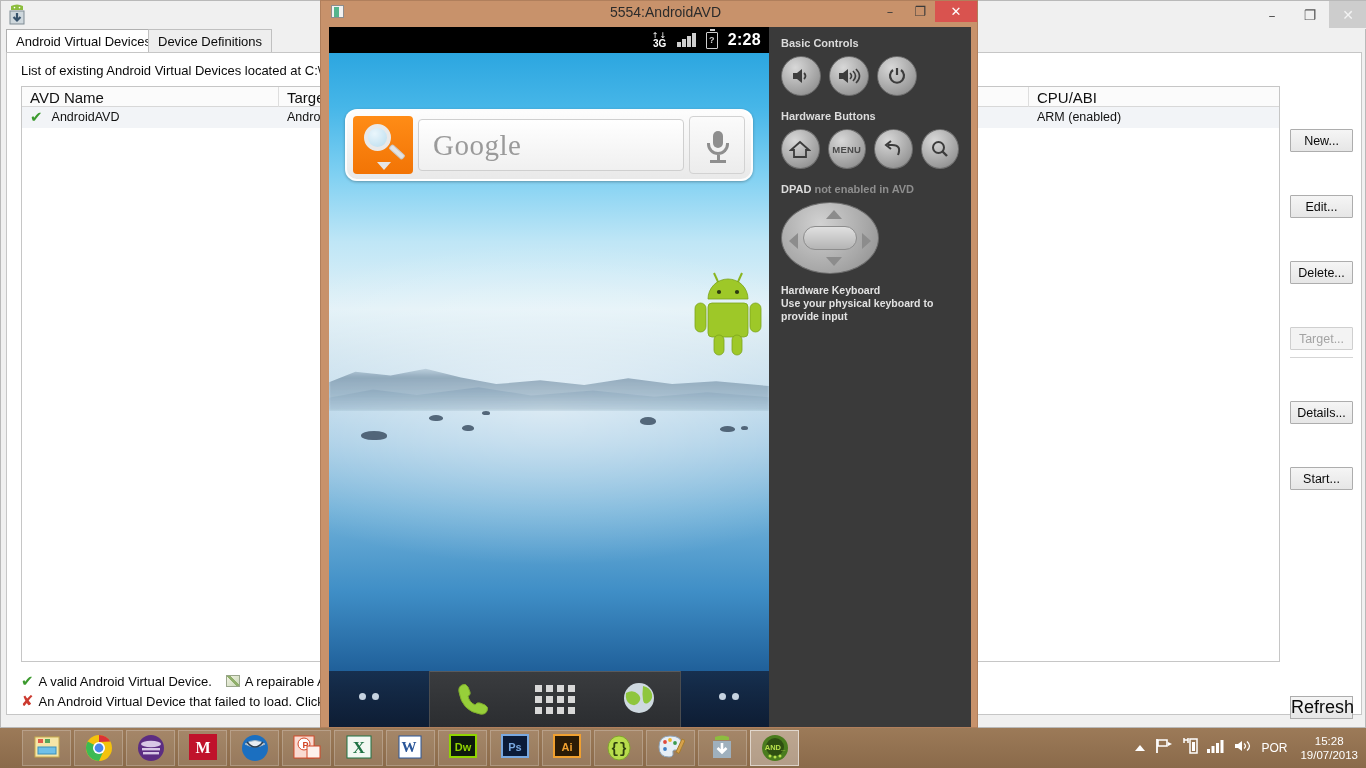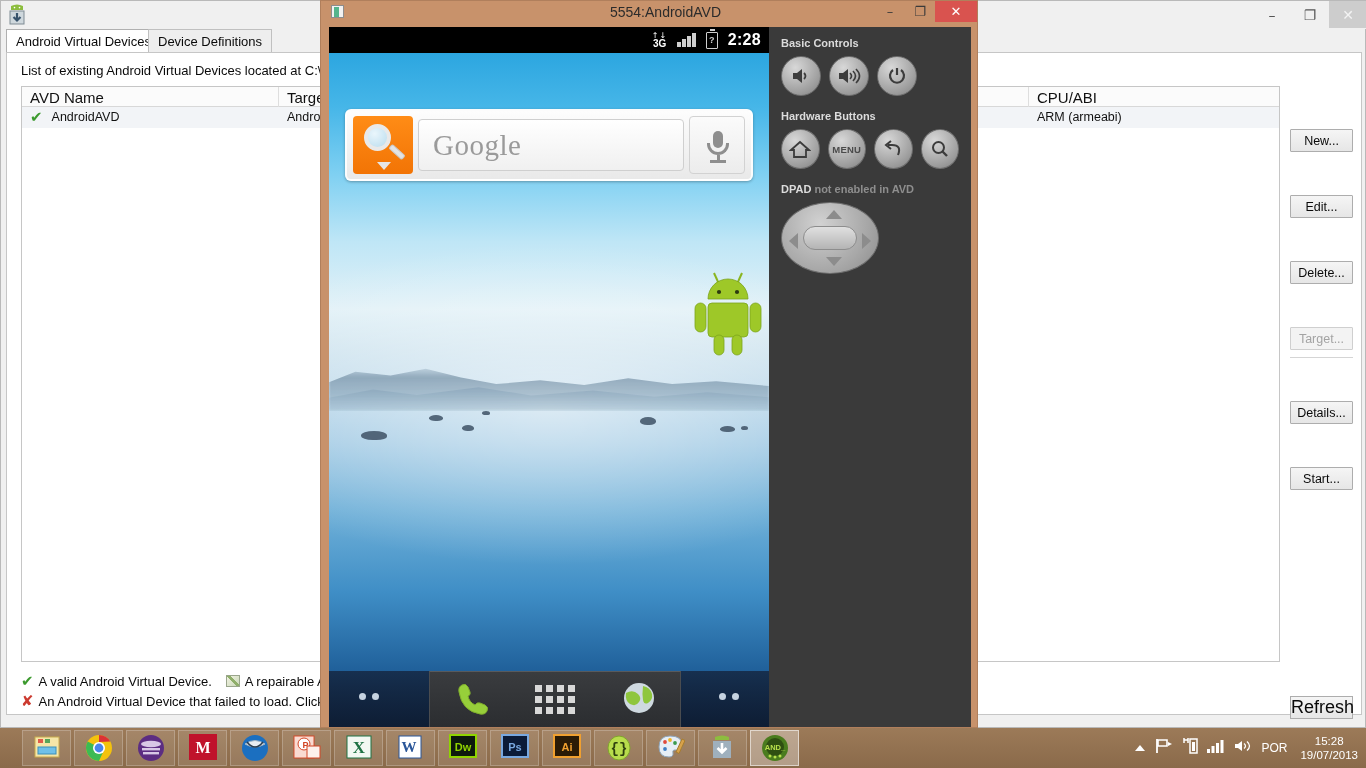--- a/index.html
+++ b/index.html
@@ -169,21 +169,21 @@
     background: linear-gradient(180deg, rgba(120,150,175,.5), rgba(170,200,218,.1));
     clip-path: polygon(0 60%, 10% 30%, 20% 50%, 34% 22%, 46% 52%, 60% 34%, 74% 56%, 86% 40%, 100% 58%, 100% 100%, 0 100%);
     filter: blur(1.2px);
   }
   .rock { position:absolute; background:#3f5266; border-radius:50% 50% 40% 45%; filter: blur(0.6px); opacity:.85; }
 
   .gsearch {
     position:absolute; left:16px; top:82px; width:408px; height:72px;
     background: linear-gradient(180deg,#fdfdfd,#e9e9e9);
     border: 2px solid rgba(255,255,255,.85);
-    border-radius: 6px;
+    border-radius: 12px;
     box-shadow: 0 1px 3px rgba(0,0,0,.3);
     display:flex; align-items:center; padding:6px;
   }
   .g-magnifier {
     width: 60px; height: 58px; background: linear-gradient(180deg,#ff8c16,#f27405);
     border-radius: 4px; position:relative; flex: none;
   }
   .g-magnifier .lens {
     position:absolute; left:11px; top:8px; width:27px; height:27px; border-radius:50%;
     border:4px solid #e9e9e9; background: radial-gradient(circle at 35% 30%, #eaf6fc, #b9dcee);
@@ -320,21 +320,21 @@
           <div class="th" style="width:257px;">AVD Name</div>
           <div class="th" style="width:750px;">Target N</div>
           <div class="th" style="width:250px;border-right:none;">CPU/ABI</div>
         </div>
         <div class="trow">
           <div class="td" style="width:257px;">
             <span class="ico-check">✔</span>
             <span>AndroidAVD</span>
           </div>
           <div class="td" style="width:750px;">Android</div>
-          <div class="td" style="width:250px;">ARM (armeabi)</div>
+          <div class="td" style="width:250px;">ARM (enabled)</div>
         </div>
       </div>
 
       <div class="btn-col">
         <button class="abtn">New...</button>
         <button class="abtn">Edit...</button>
         <button class="abtn">Delete...</button>
         <button class="abtn disabled">Target...</button>
         <div class="btn-sep"></div>
         <button class="abtn">Details...</button>
@@ -529,20 +529,24 @@
         <span class="dim">not enabled in AVD</span>
       </div>
       <div class="dpad">
         <span class="ar up"></span>
         <span class="ar down"></span>
         <span class="ar left"></span>
         <span class="ar right"></span>
         <span class="ring"></span>
       </div>
 
+      <div class="kb-note">
+        <div>Hardware Keyboard</div>
+        <div>Use your physical keyboard to provide input</div>
+      </div>
 
     </div>
   </div>
 
   <div class="taskbar">
     <div class="tb-items">
 
       <div class="tb-item">
         <span class="tb-ico">
           <svg width="28" height="26" viewBox="0 0 28 26">

